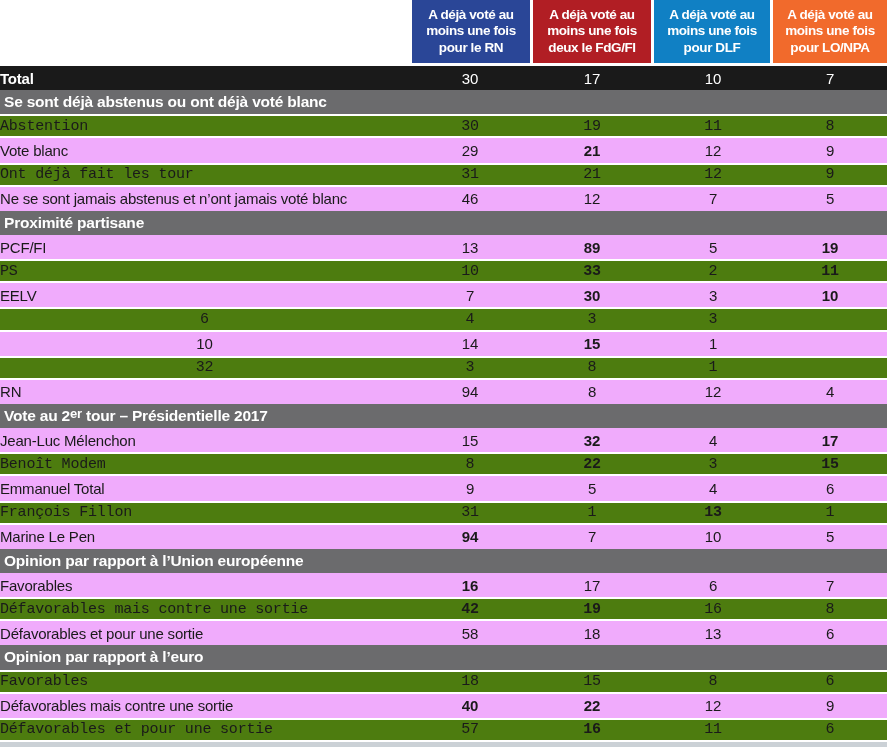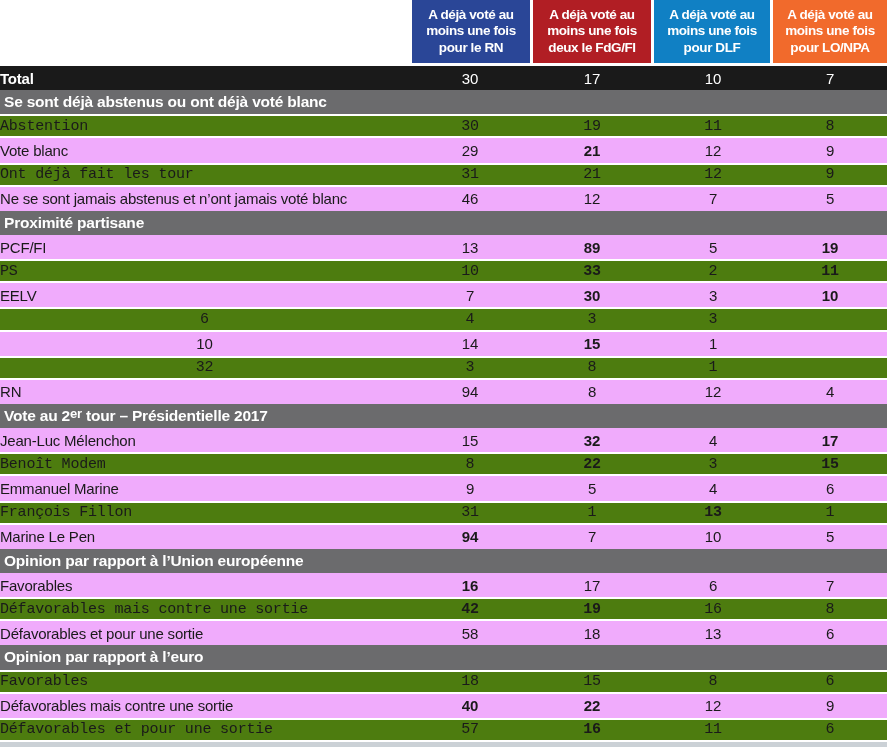--- a/index.html
+++ b/index.html
@@ -167,21 +167,21 @@
         <div class="cell num bold">32</div>
         <div class="cell num">4</div>
         <div class="cell num bold">17</div>
       </div><div class="row data-row shaded">
         <div class="cell label">Benoît Modem</div>
         <div class="cell num">8</div>
         <div class="cell num bold">22</div>
         <div class="cell num">3</div>
         <div class="cell num bold">15</div>
       </div><div class="row data-row">
-        <div class="cell label">Emmanuel Marine</div>
+        <div class="cell label">Emmanuel Total</div>
         <div class="cell num">9</div>
         <div class="cell num">5</div>
         <div class="cell num">4</div>
         <div class="cell num">6</div>
       </div><div class="row data-row shaded">
         <div class="cell label">François Fillon</div>
         <div class="cell num">31</div>
         <div class="cell num">1</div>
         <div class="cell num bold">13</div>
         <div class="cell num">1</div>

